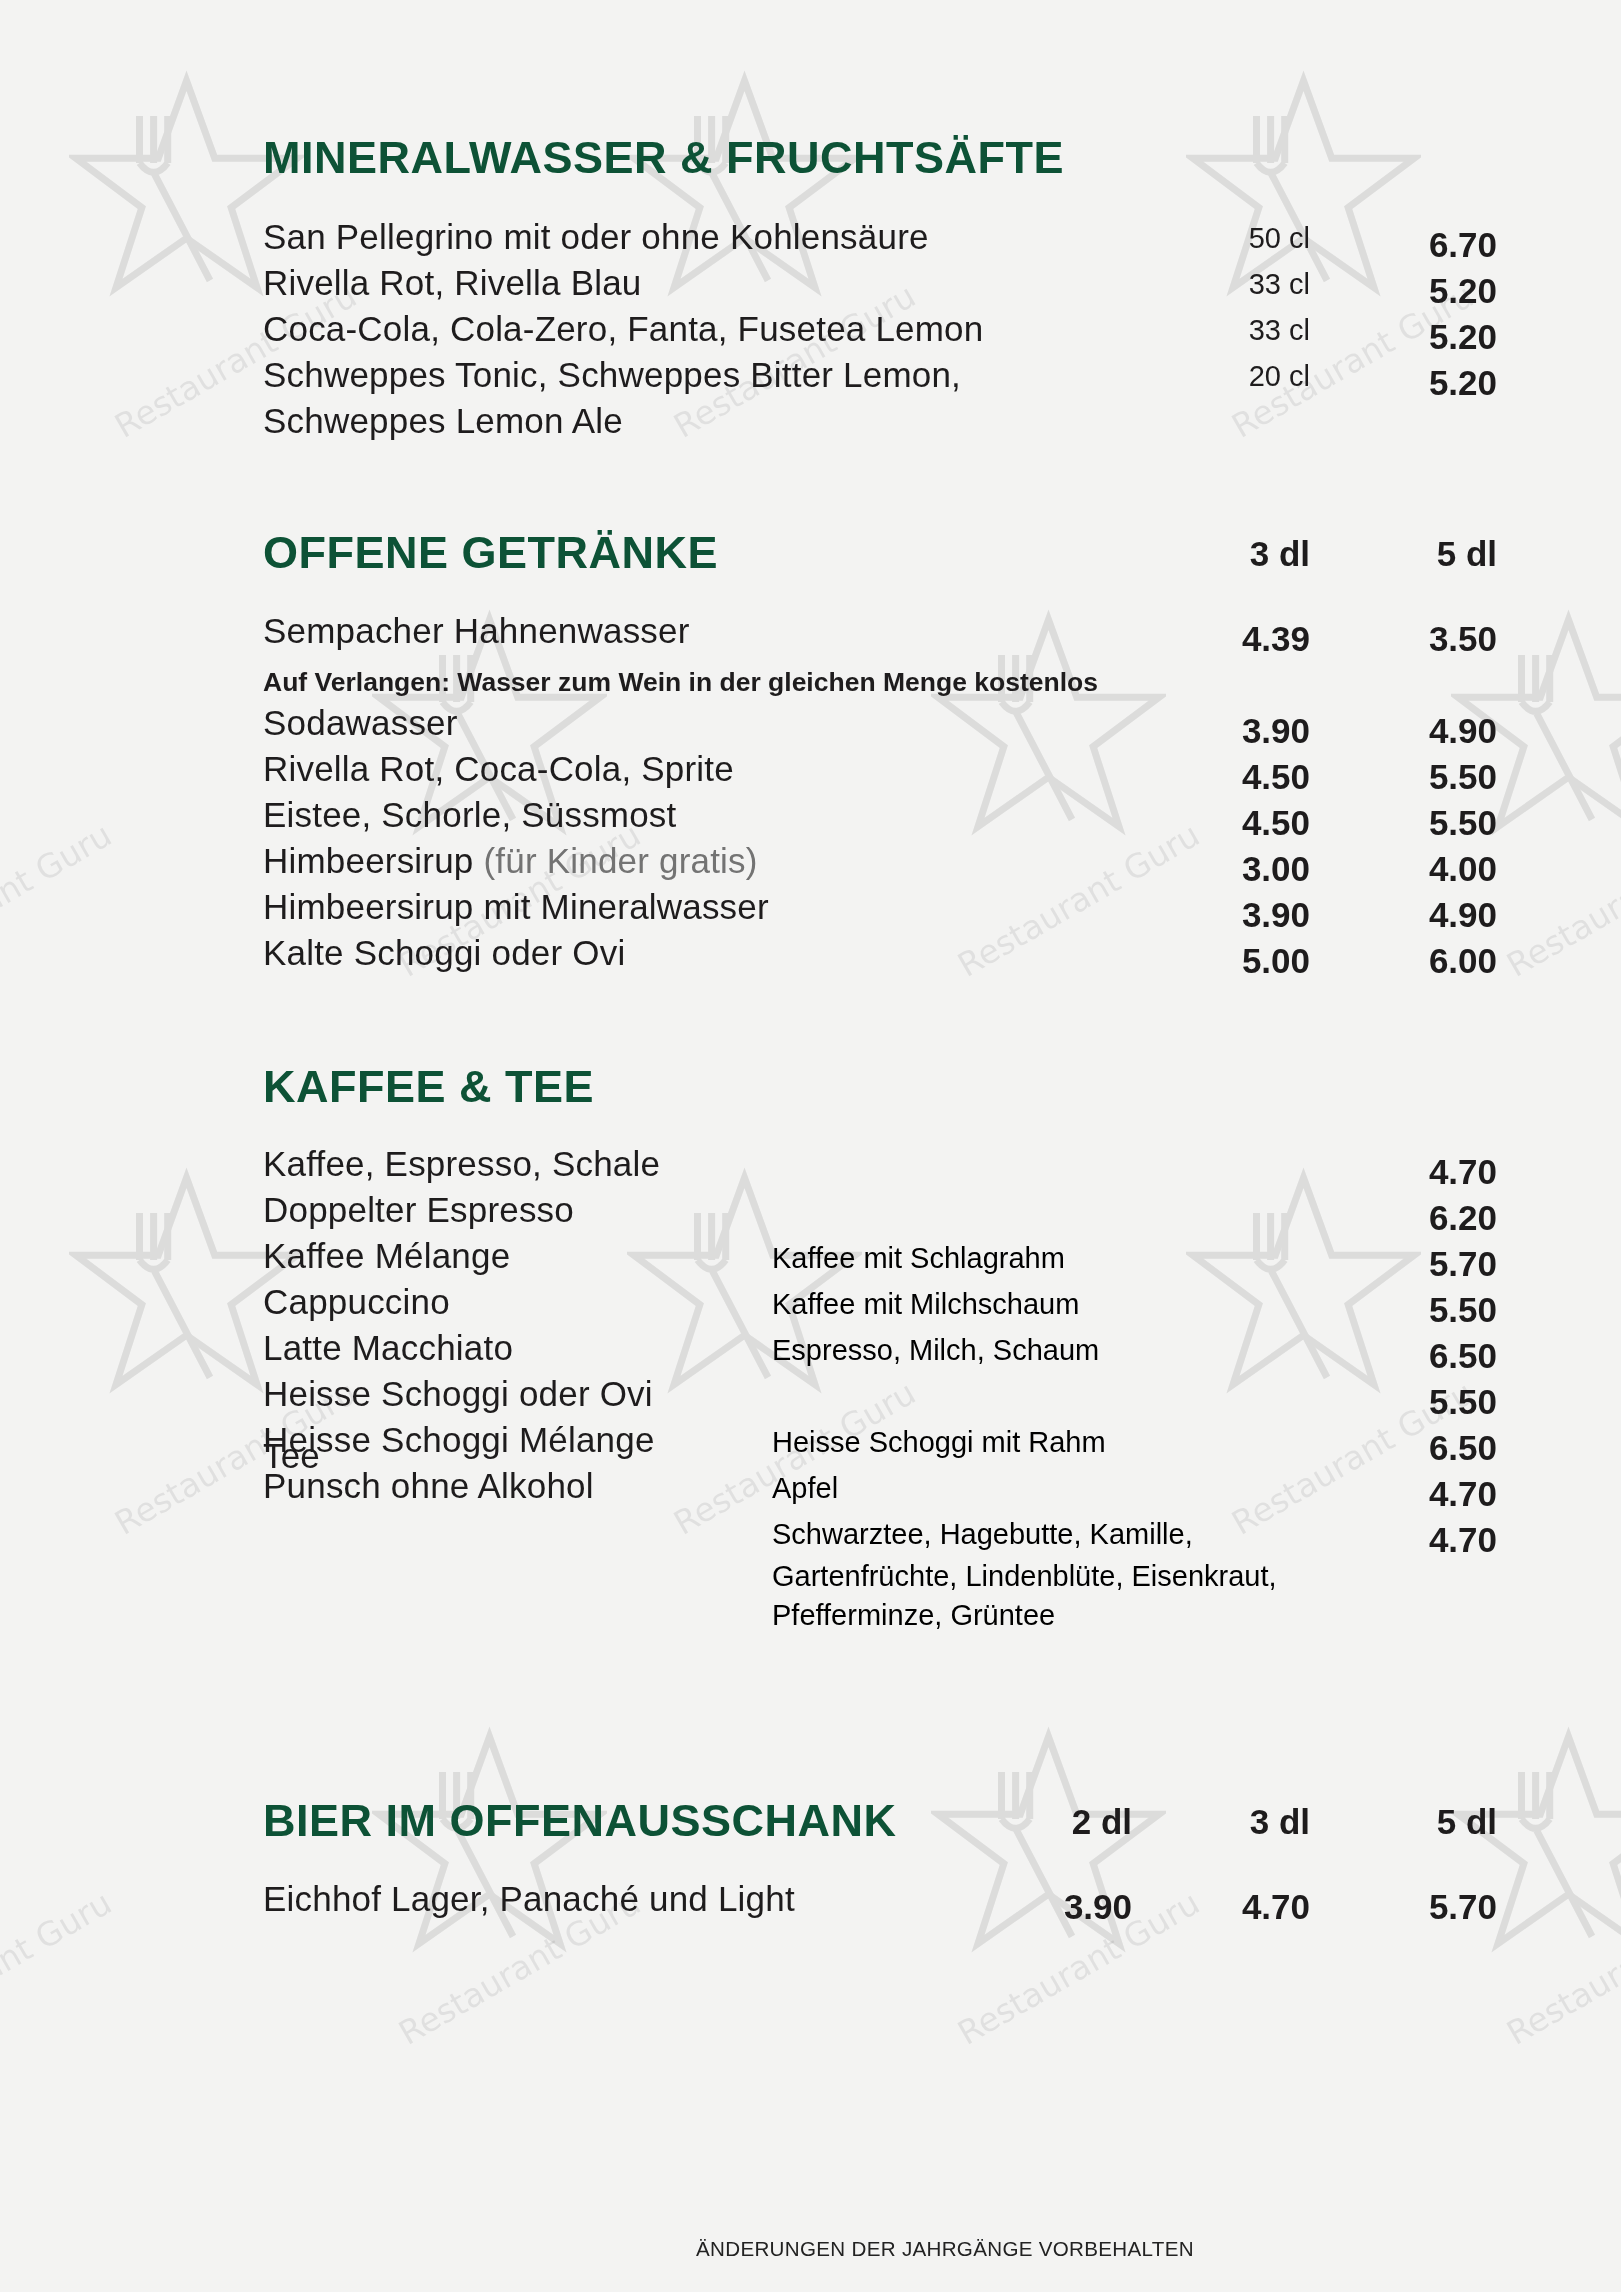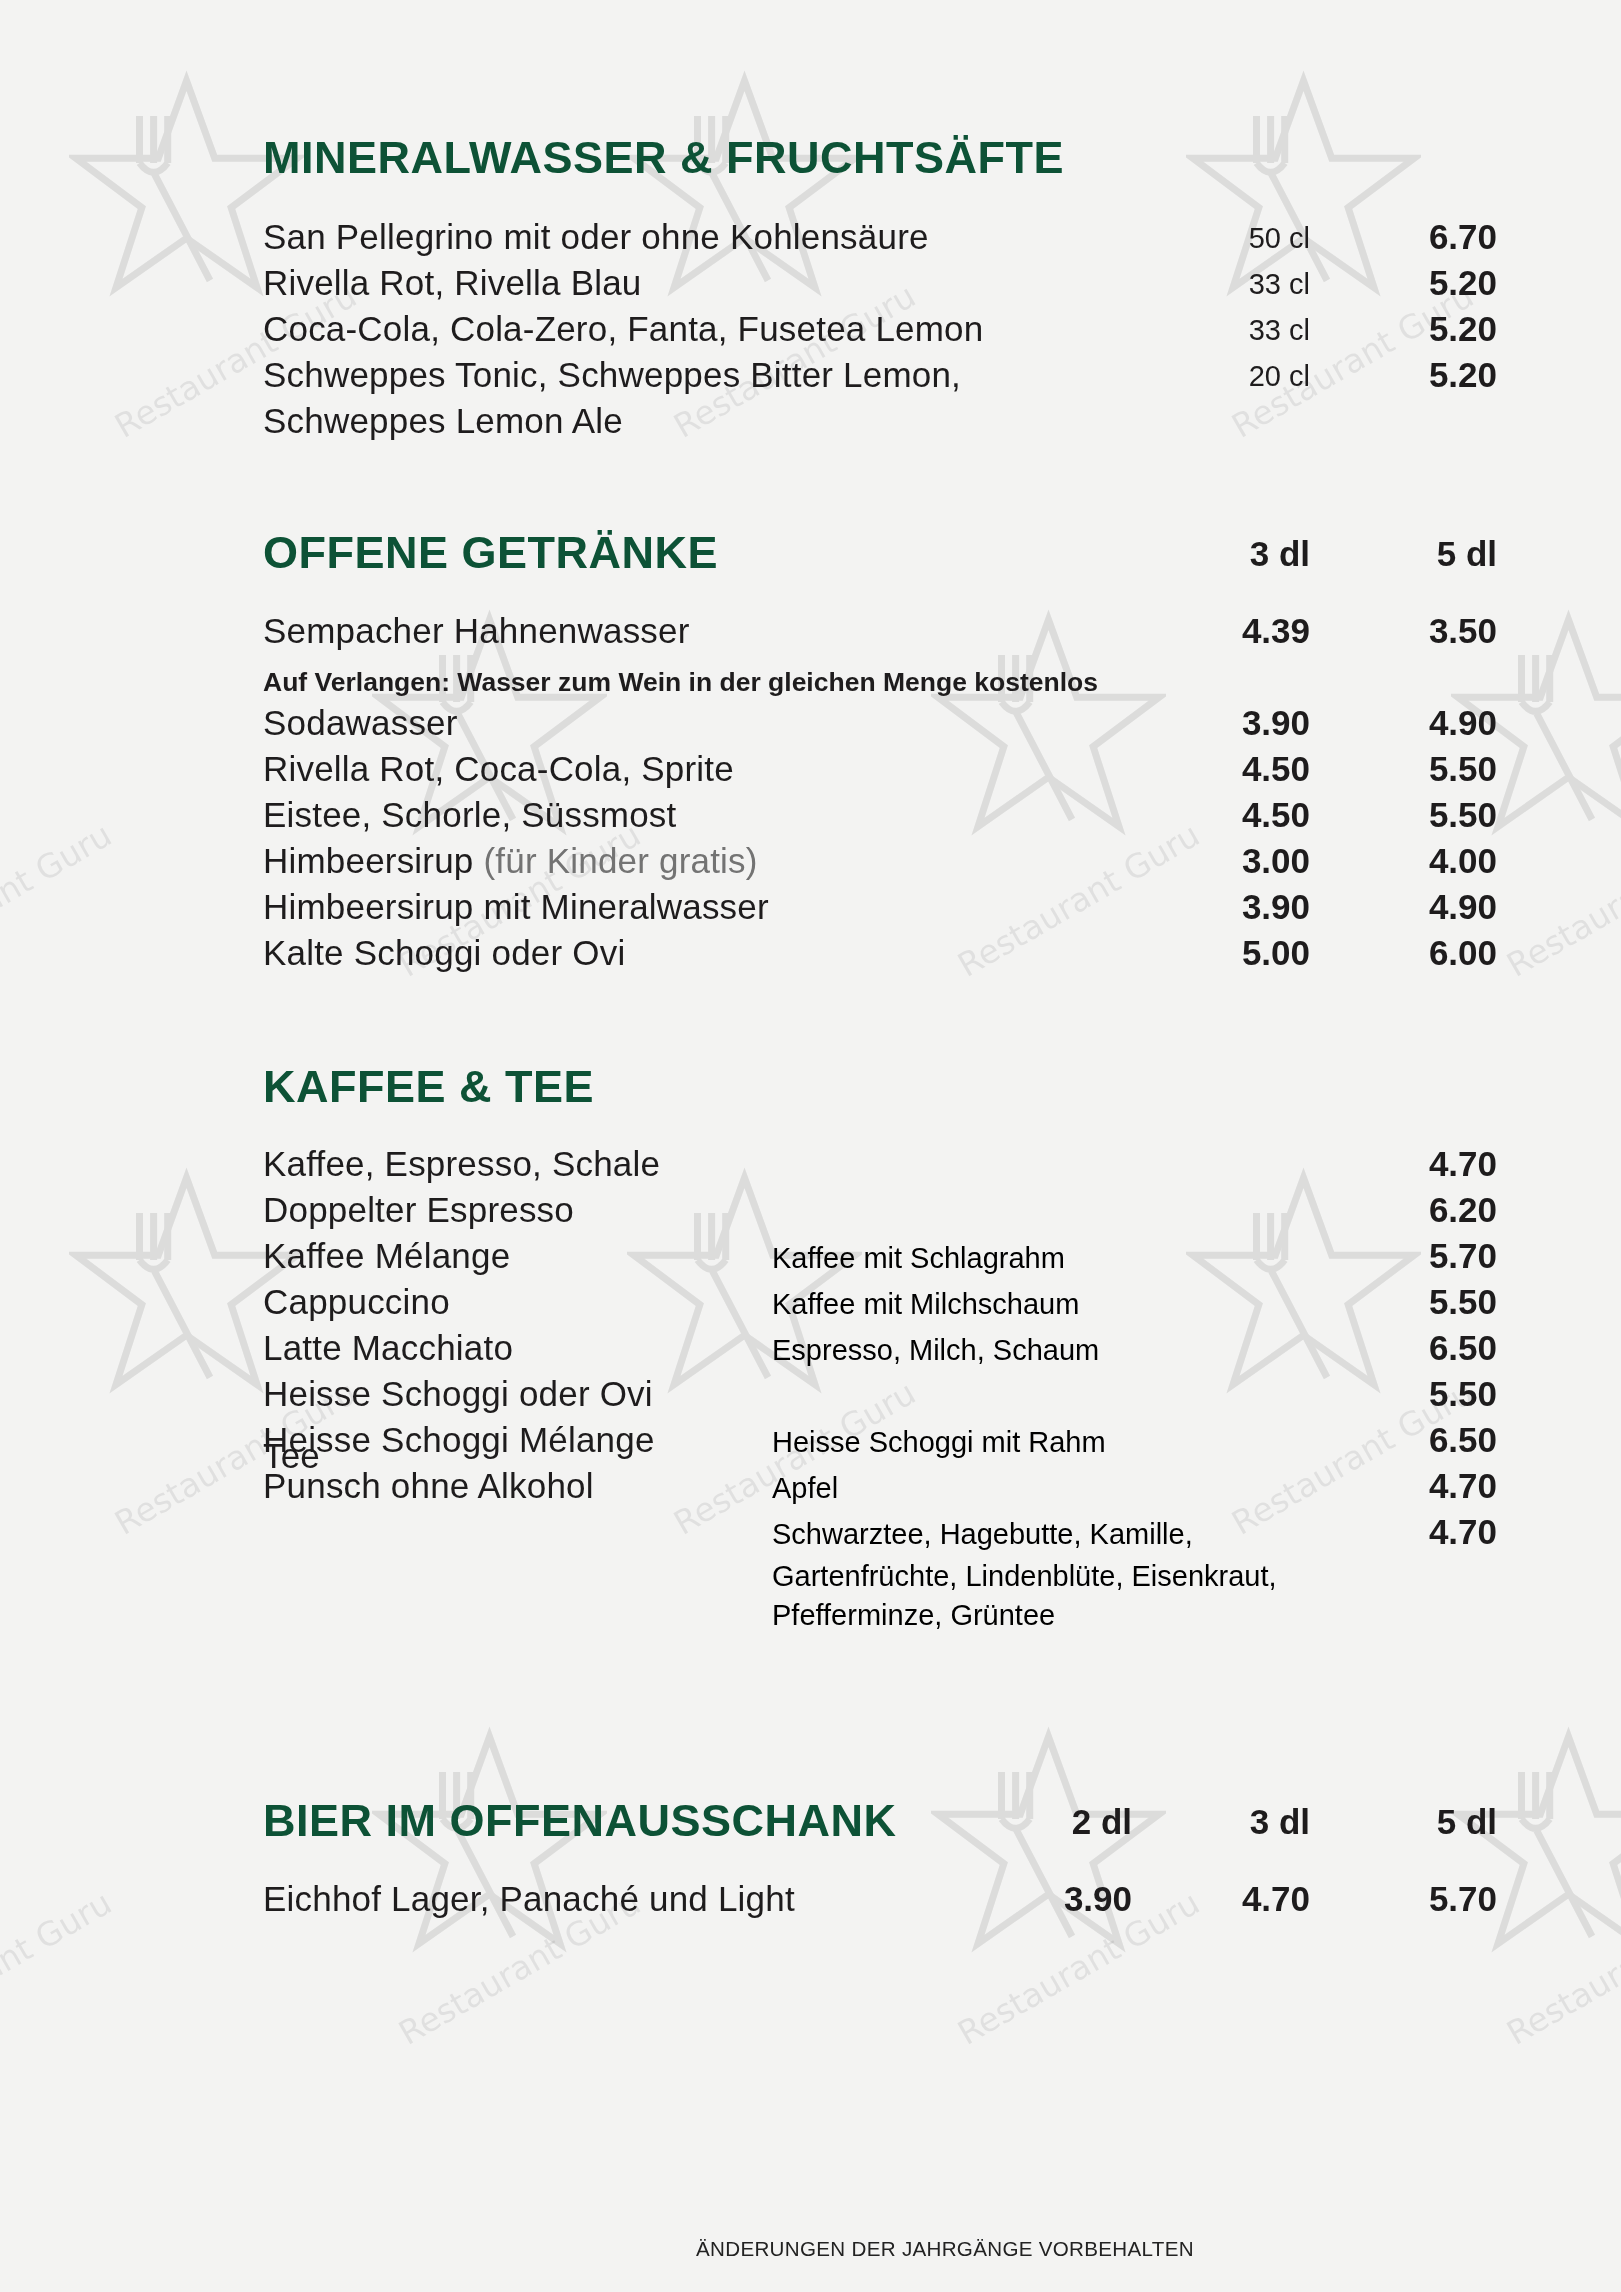--- a/index.html
+++ b/index.html
@@ -11,21 +11,21 @@
   }
   .wm { position:absolute; pointer-events:none; }
   .wm-star { width:235px; height:235px; opacity:0.09; }
   .wm-text { font-family:"DejaVu Sans", sans-serif; font-size:33px; color:#000; opacity:0.07; transform:rotate(-30deg); transform-origin:left top; white-space:nowrap; }
   .line { position:absolute; white-space:nowrap; }
   .h { font-weight:bold; color:#0d5236; font-size:45px; letter-spacing:0.5px; }
   .item { font-size:35px; font-weight:normal; color:#1e1c1d; letter-spacing:0.2px; }
   .note { font-size:26.5px; font-weight:bold; color:#1e1c1d; }
   .desc { font-size:29px; font-weight:normal; color:#000000; }
   .vol { font-size:29px; font-weight:normal; color:#1e1c1d; text-align:right; }
-  .price { font-size:35px; font-weight:bold; text-align:right; }
+  .price { font-size:35px; font-weight:bold; text-align:right;margin-top:8px; }
   .colhead { font-size:35px; font-weight:bold; text-align:right; }
   .green { color:#737373;text-align:center; }
   .footer { font-size:20.6px; color:#222; letter-spacing:0.3px; }
   
 </style>
 </head>
 <body>
 
 <div class="wm-layer">
   <svg class="wm wm-star" style="left:69px;top:69px" viewBox="0 0 100 100">

